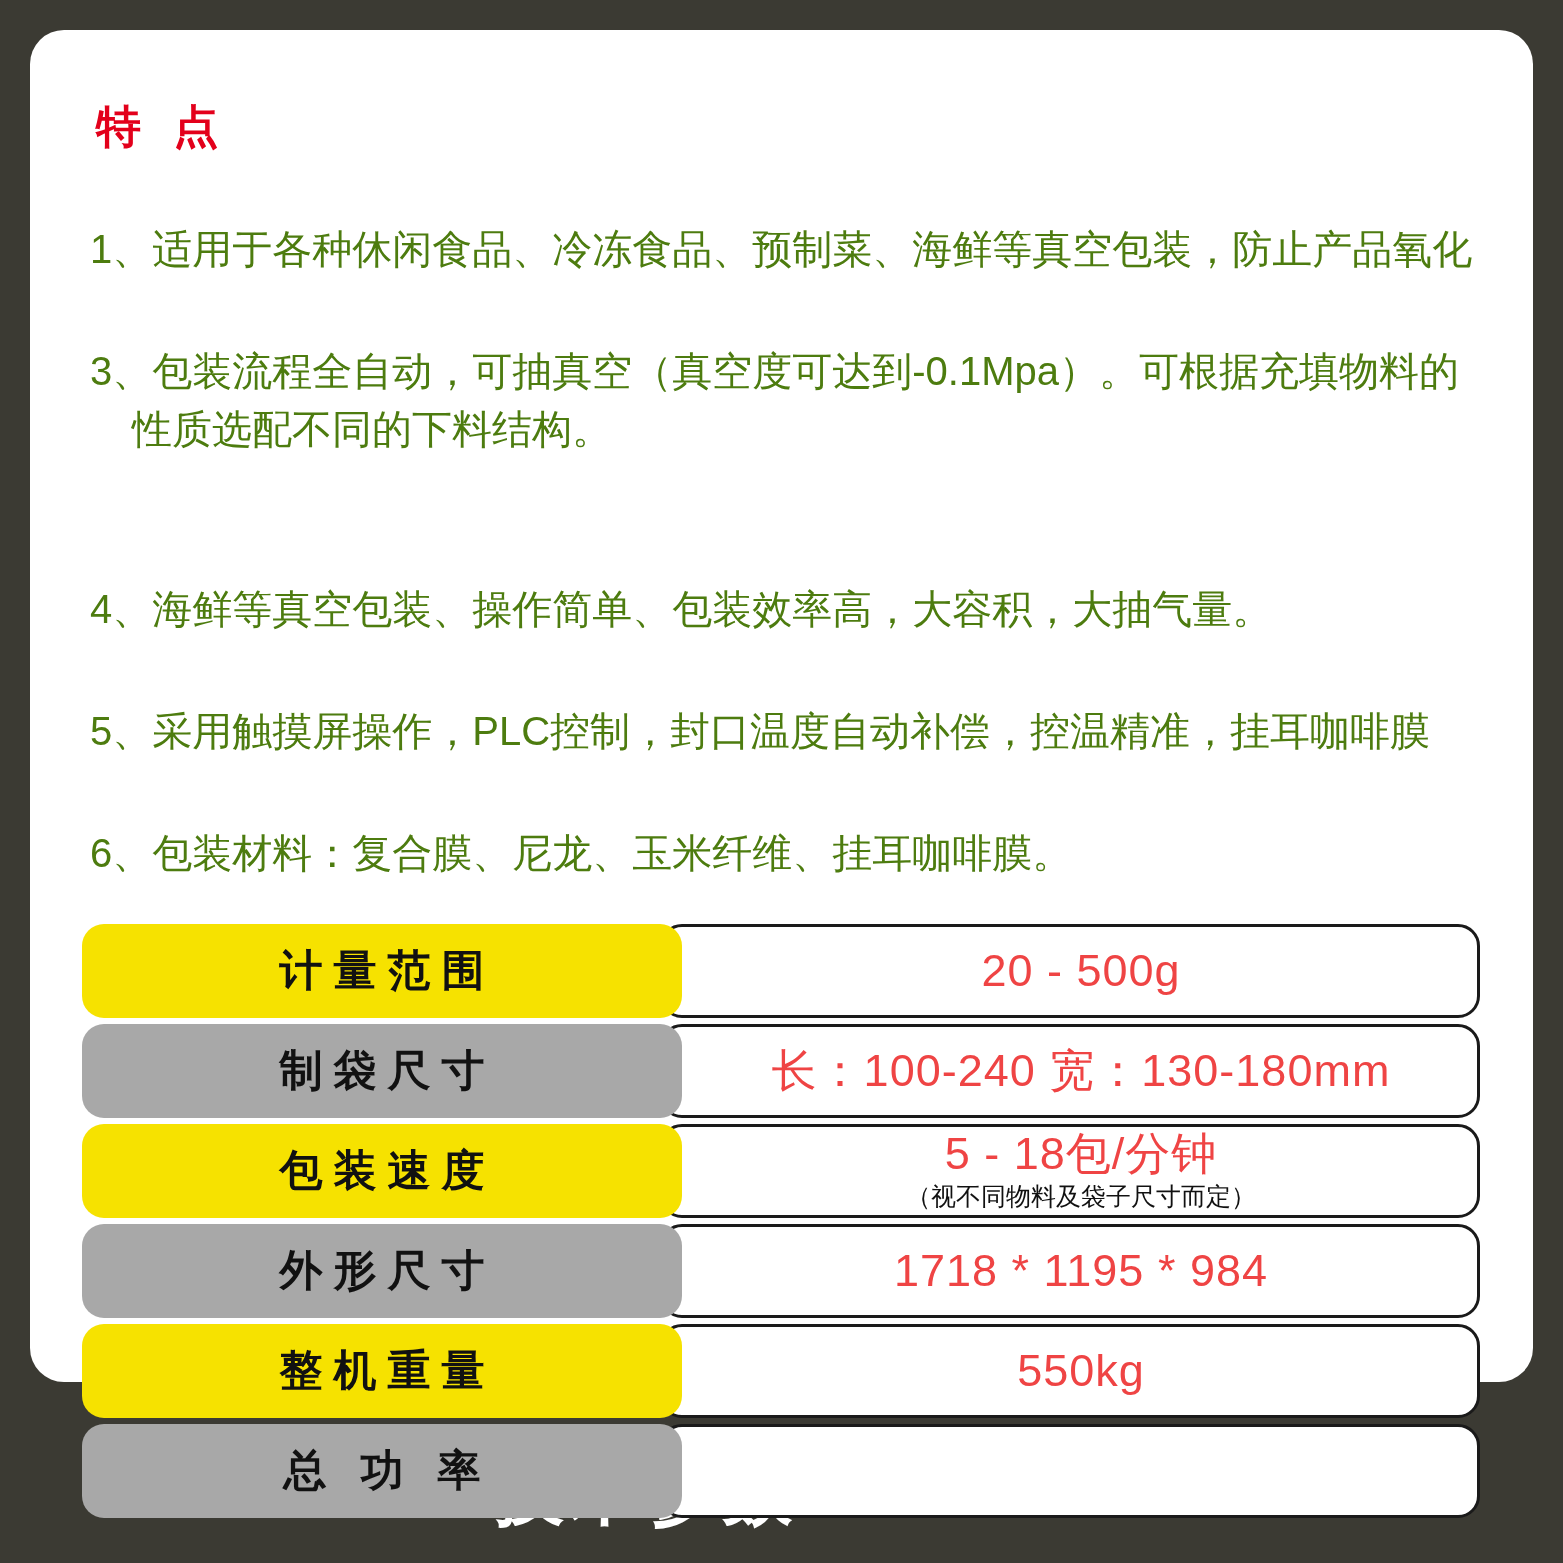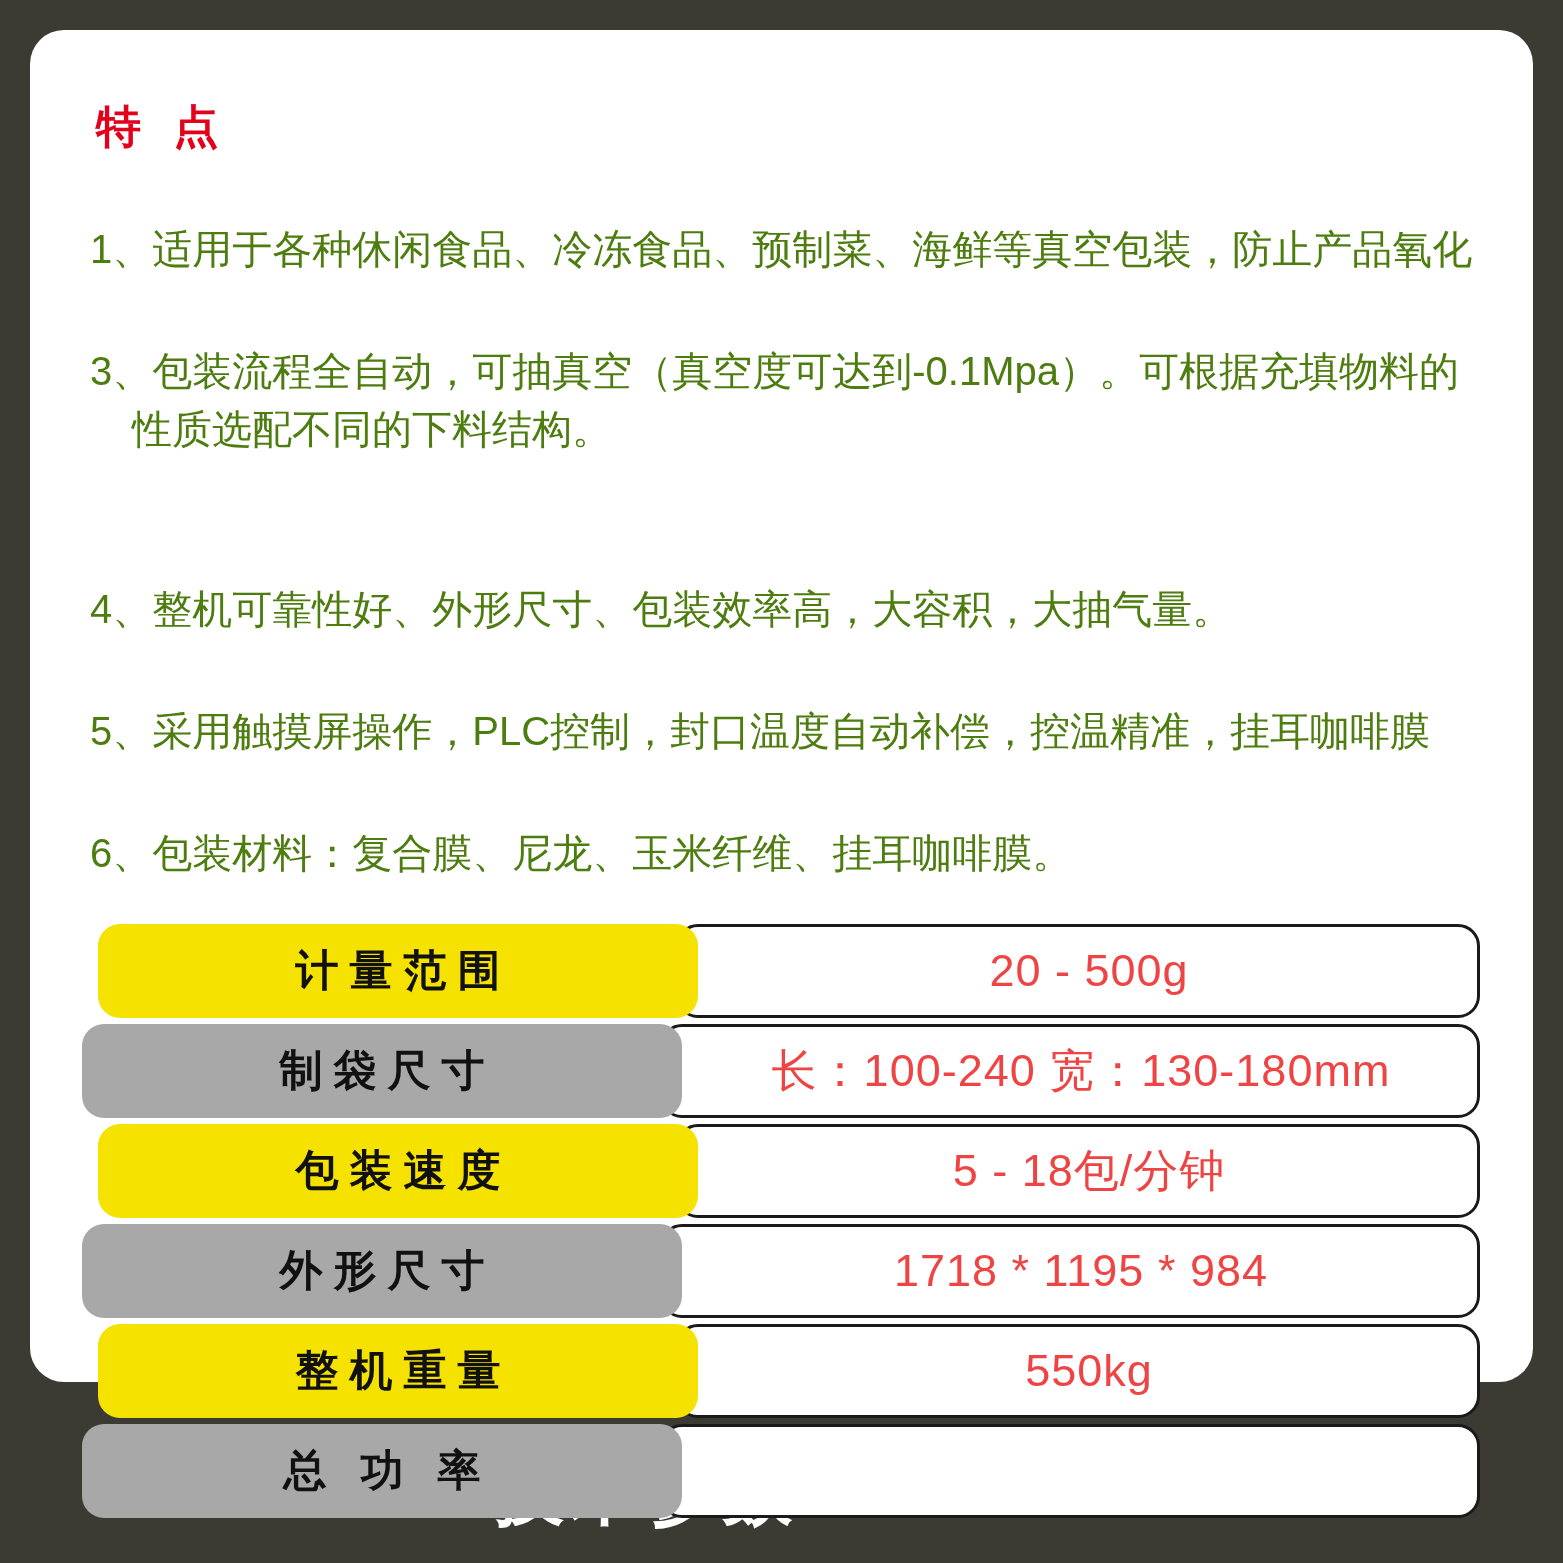--- a/index.html
+++ b/index.html
@@ -78,21 +78,21 @@
     align-items: center;
     justify-content: center;
     font-size: 43px;
     font-weight: bold;
     color: #111111;
     letter-spacing: 11px;
     text-indent: 11px;
     box-sizing: border-box;
     z-index: 2;
   }
-  .spec-label.yellow { background: #f6e200; margin-left: 16px; }
+  .spec-label.yellow { background: #f6e200; }
   .spec-label.gray { background: #a8a8a8; }
 
   .spec-value {
     flex: 1 1 auto;
     margin-left: -22px;
     border: 3px solid #1a1a1a;
     border-radius: 22px;
     display: flex;
     flex-direction: column;
     align-items: center;
@@ -140,21 +140,21 @@
       <div class="feature-item">
         <span>1、</span><span>适用于各种休闲食品、冷冻食品、预制菜、海鲜等真空包装，防止产品氧化</span>
       </div>
 
       <div class="feature-item">
         <span>3、</span><span>包装流程全自动，可抽真空（真空度可达到-0.1Mpa）。可根据充填物料的</span>
         <span class="cont">性质选配不同的下料结构。</span>
       </div>
 
       <div class="feature-item">
-        <span>4、</span><span>整机可靠性好、外形尺寸、包装效率高，大容积，大抽气量。</span>
+        <span>4、</span><span>海鲜等真空包装、操作简单、包装效率高，大容积，大抽气量。</span>
       </div>
 
       <div class="feature-item">
         <span>5、</span><span>采用触摸屏操作，PLC控制，封口温度自动补偿，控温精准，挂耳咖啡膜</span>
       </div>
 
       <div class="feature-item">
         <span>6、</span><span>包装材料：复合膜、尼龙、玉米纤维、挂耳咖啡膜。</span>
       </div>
 
@@ -173,20 +173,21 @@
         <div class="spec-label gray">制袋尺寸</div>
         <div class="spec-value">
           <div class="main">长：100-240  宽：130-180mm</div>
         </div>
       </div>
 
       <div class="spec-row">
         <div class="spec-label yellow">包装速度</div>
         <div class="spec-value">
           <div class="main">5 - 18包/分钟</div>
+          <div class="sub">（视不同物料及袋子尺寸而定）</div>
         </div>
       </div>
 
       <div class="spec-row">
         <div class="spec-label gray">外形尺寸</div>
         <div class="spec-value">
           <div class="main">1718 * 1195 * 984</div>
         </div>
       </div>
 

